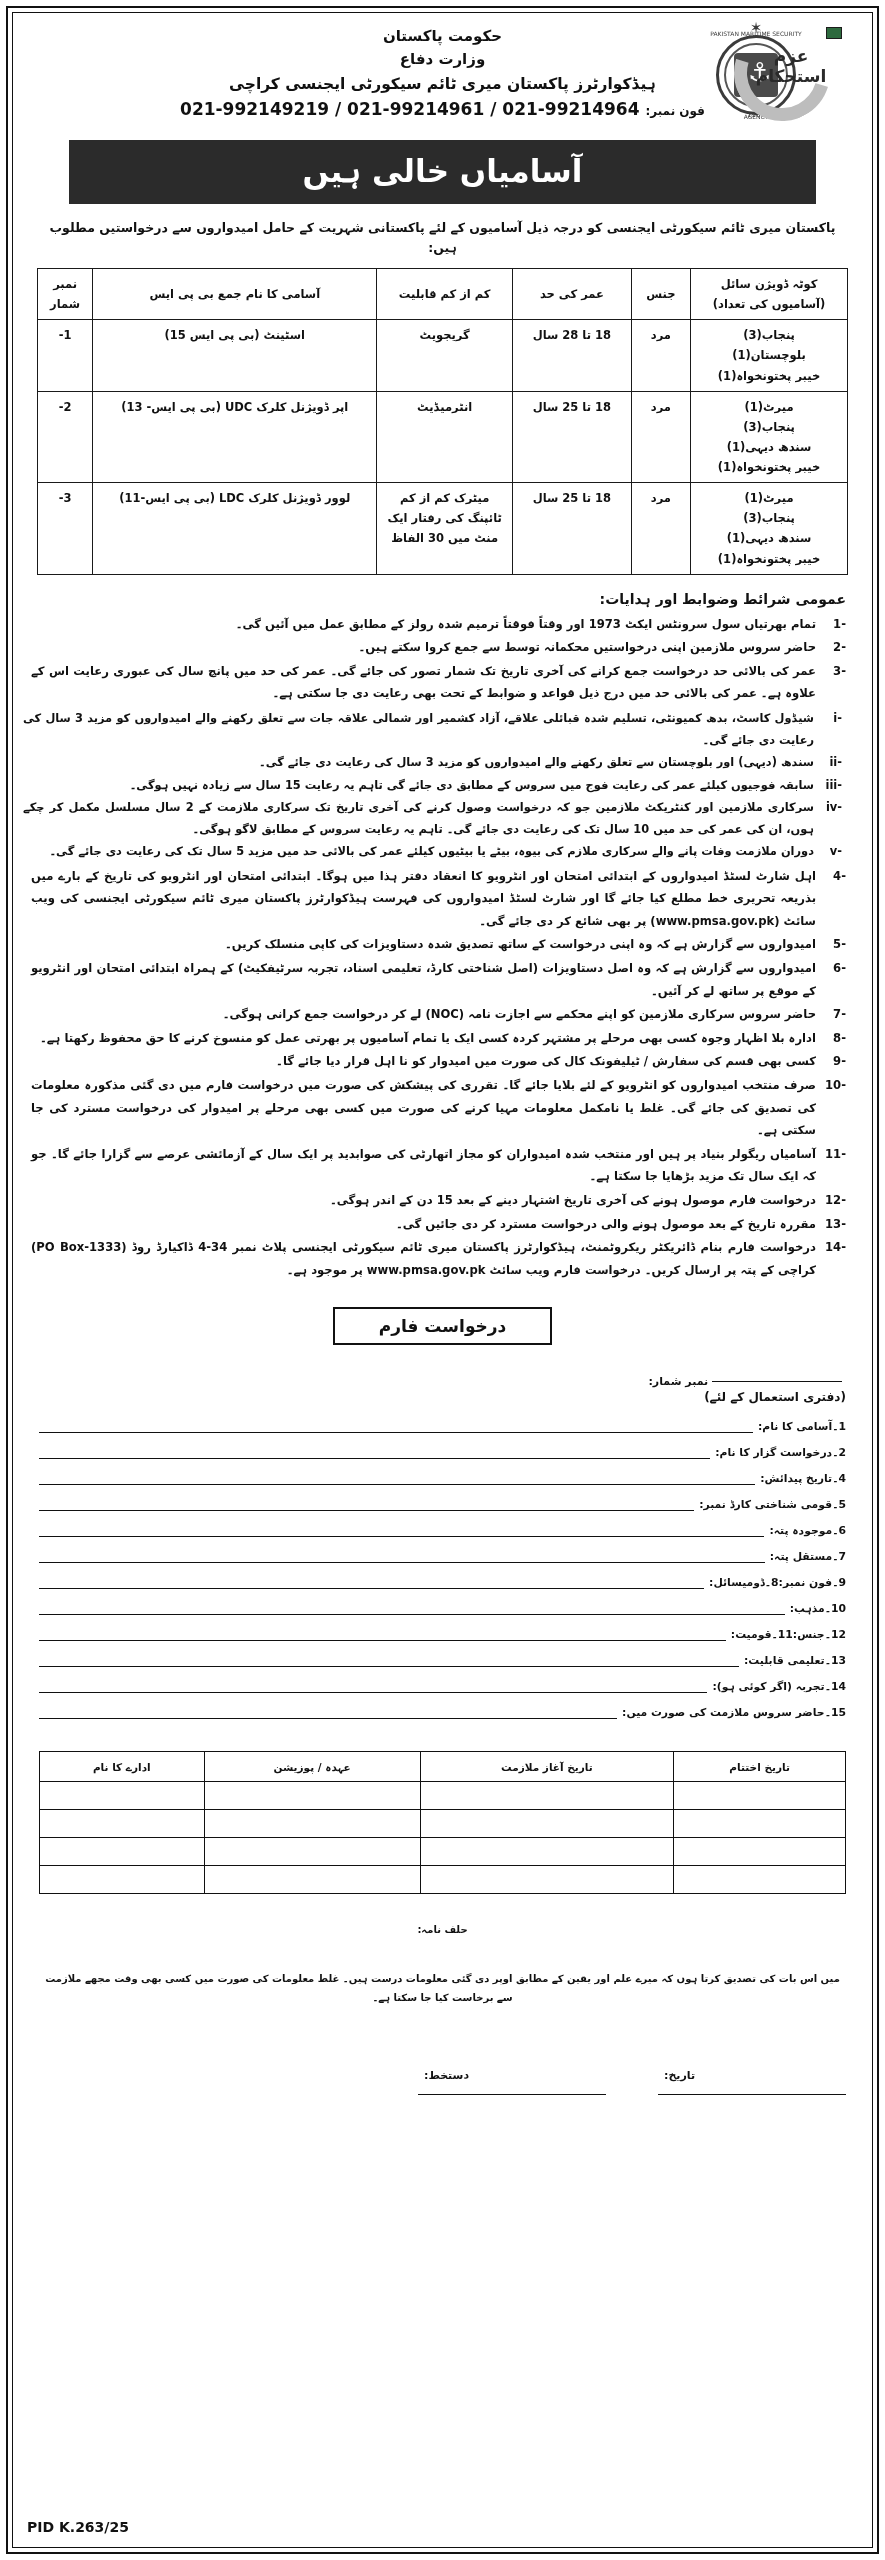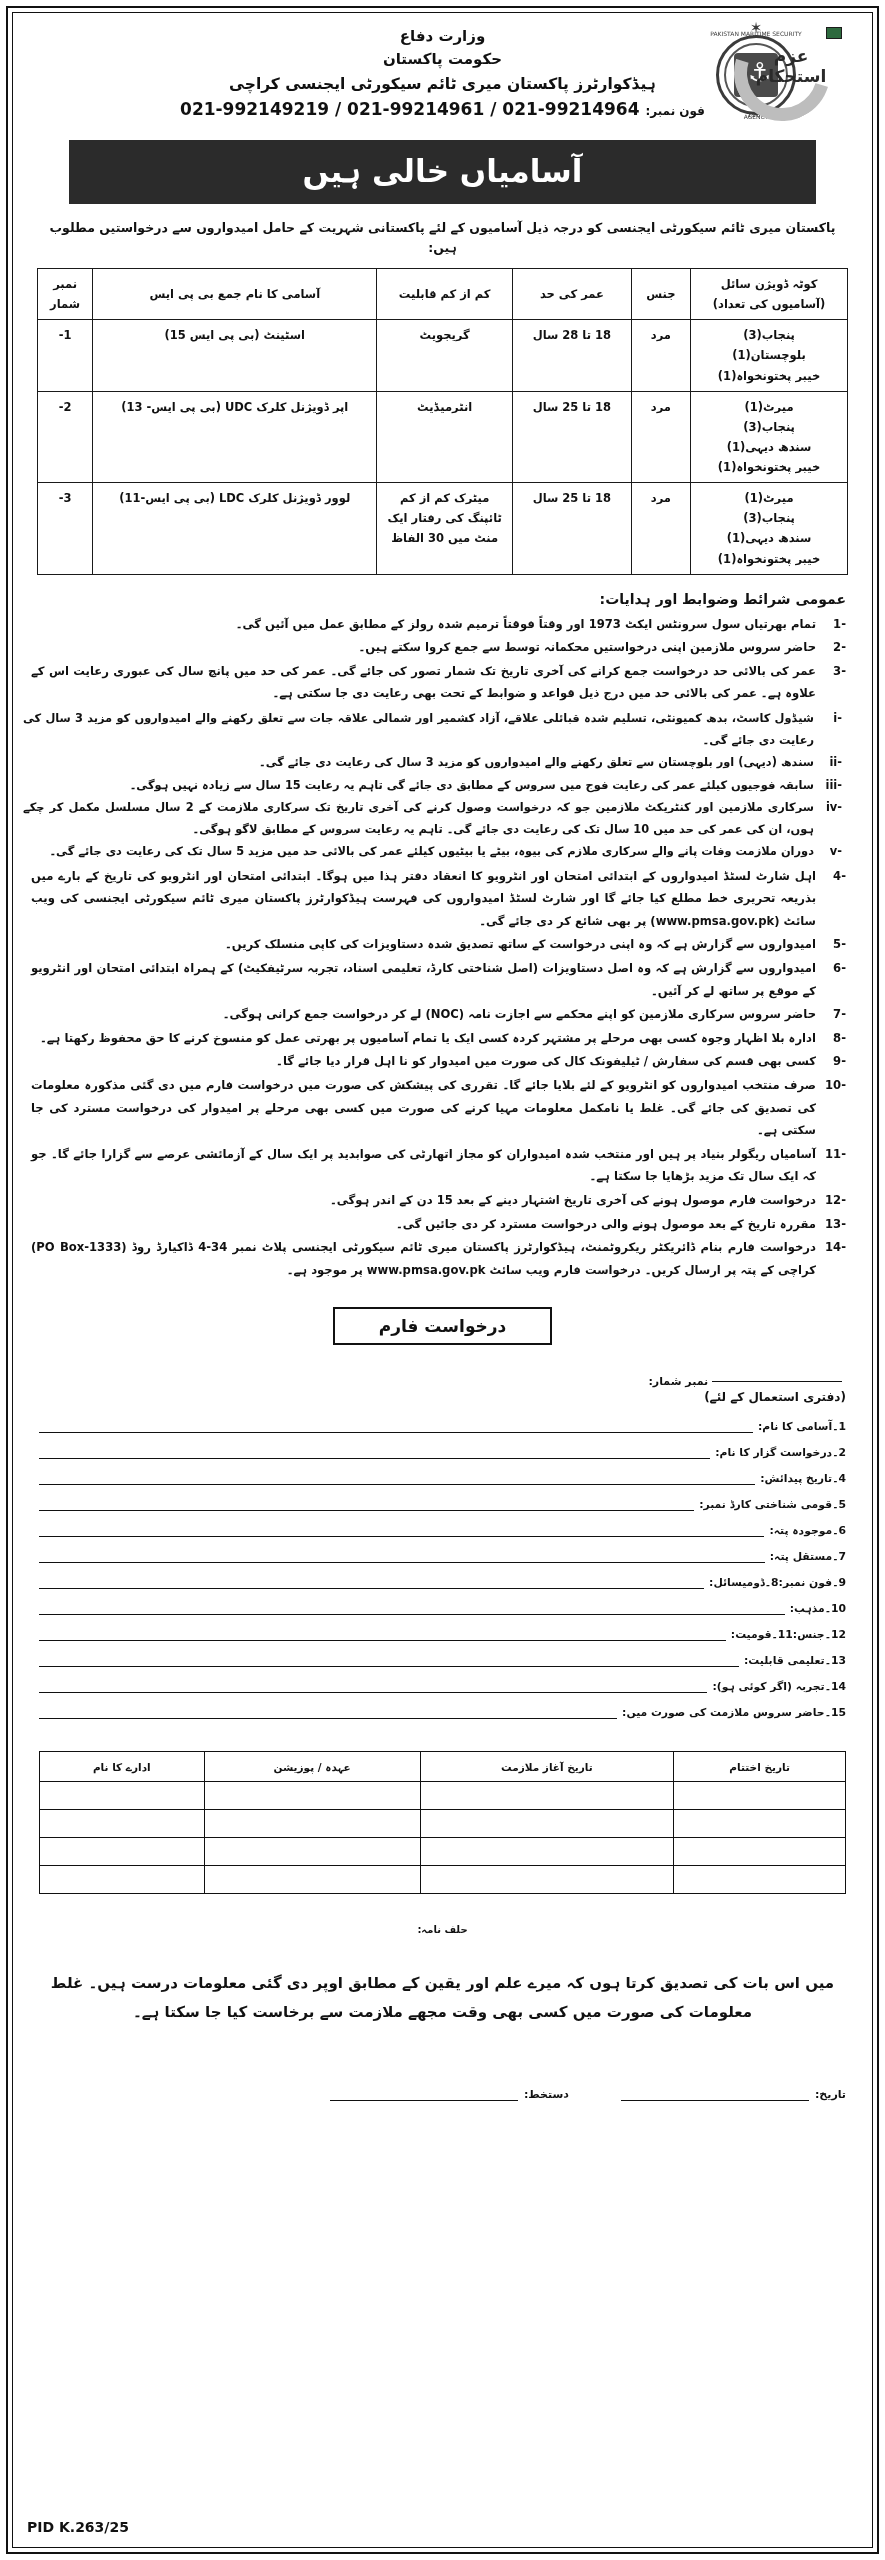--- a/index.html
+++ b/index.html
@@ -354,33 +354,33 @@
   
   .affidavit-head {
     margin: 30px 26px 0 26px;
     text-align: center;
     font-size: 10px;
     font-weight: bold;
   }
   .affidavit-text {
     margin: 34px 26px 0 26px;
     text-align: center;
-    font-size: 15px;
+    font-size: 10px;
     font-weight: bold;
     line-height: 1.9;
   }
   .sign-row {
     display: flex;
     justify-content: flex-start;
     gap: 52px;
     margin: 62px 26px 0 26px;
     font-size: 11px;
     font-weight: bold;
   }
-  .sign-item { display: flex; align-items: flex-end; }
+  .sign-item { display: flex; align-items: flex-end; flex-direction: column; }
   .sign-item .lbl { white-space: nowrap; padding-left: 6px; }
   .sign-item .line {
     width: 188px;
     border-bottom: 1.6px solid #111;
     height: 13px;
   }
   .pid {
     position: absolute;
     left: 14px; bottom: 12px;
     font-size: 14px;
@@ -410,22 +410,22 @@
       <div class="crest-bottom">1987</div>
     </div>
 
     <div class="azm-logo">
       <div class="azm-crescent"></div>
       <div class="azm-flag"></div>
       <div class="azm-text">عزم استحکام</div>
     </div>
 
     <div class="header-lines">
+      <div class="h-line">حکومت پاکستان</div>
       <div class="h-line">وزارت دفاع</div>
-      <div class="h-line">حکومت پاکستان</div>
       <div class="h-line big">ہیڈکوارٹرز پاکستان میری ٹائم سیکورٹی ایجنسی کراچی</div>
       <div class="h-phone">
         <span>021-992149219 / 021-99214961 / 021-99214964</span>
         <span class="ph-label">فون نمبر:</span>
       </div>
     </div>
   </div>
 
   <div class="banner">آسامیاں خالی ہیں</div>
 

